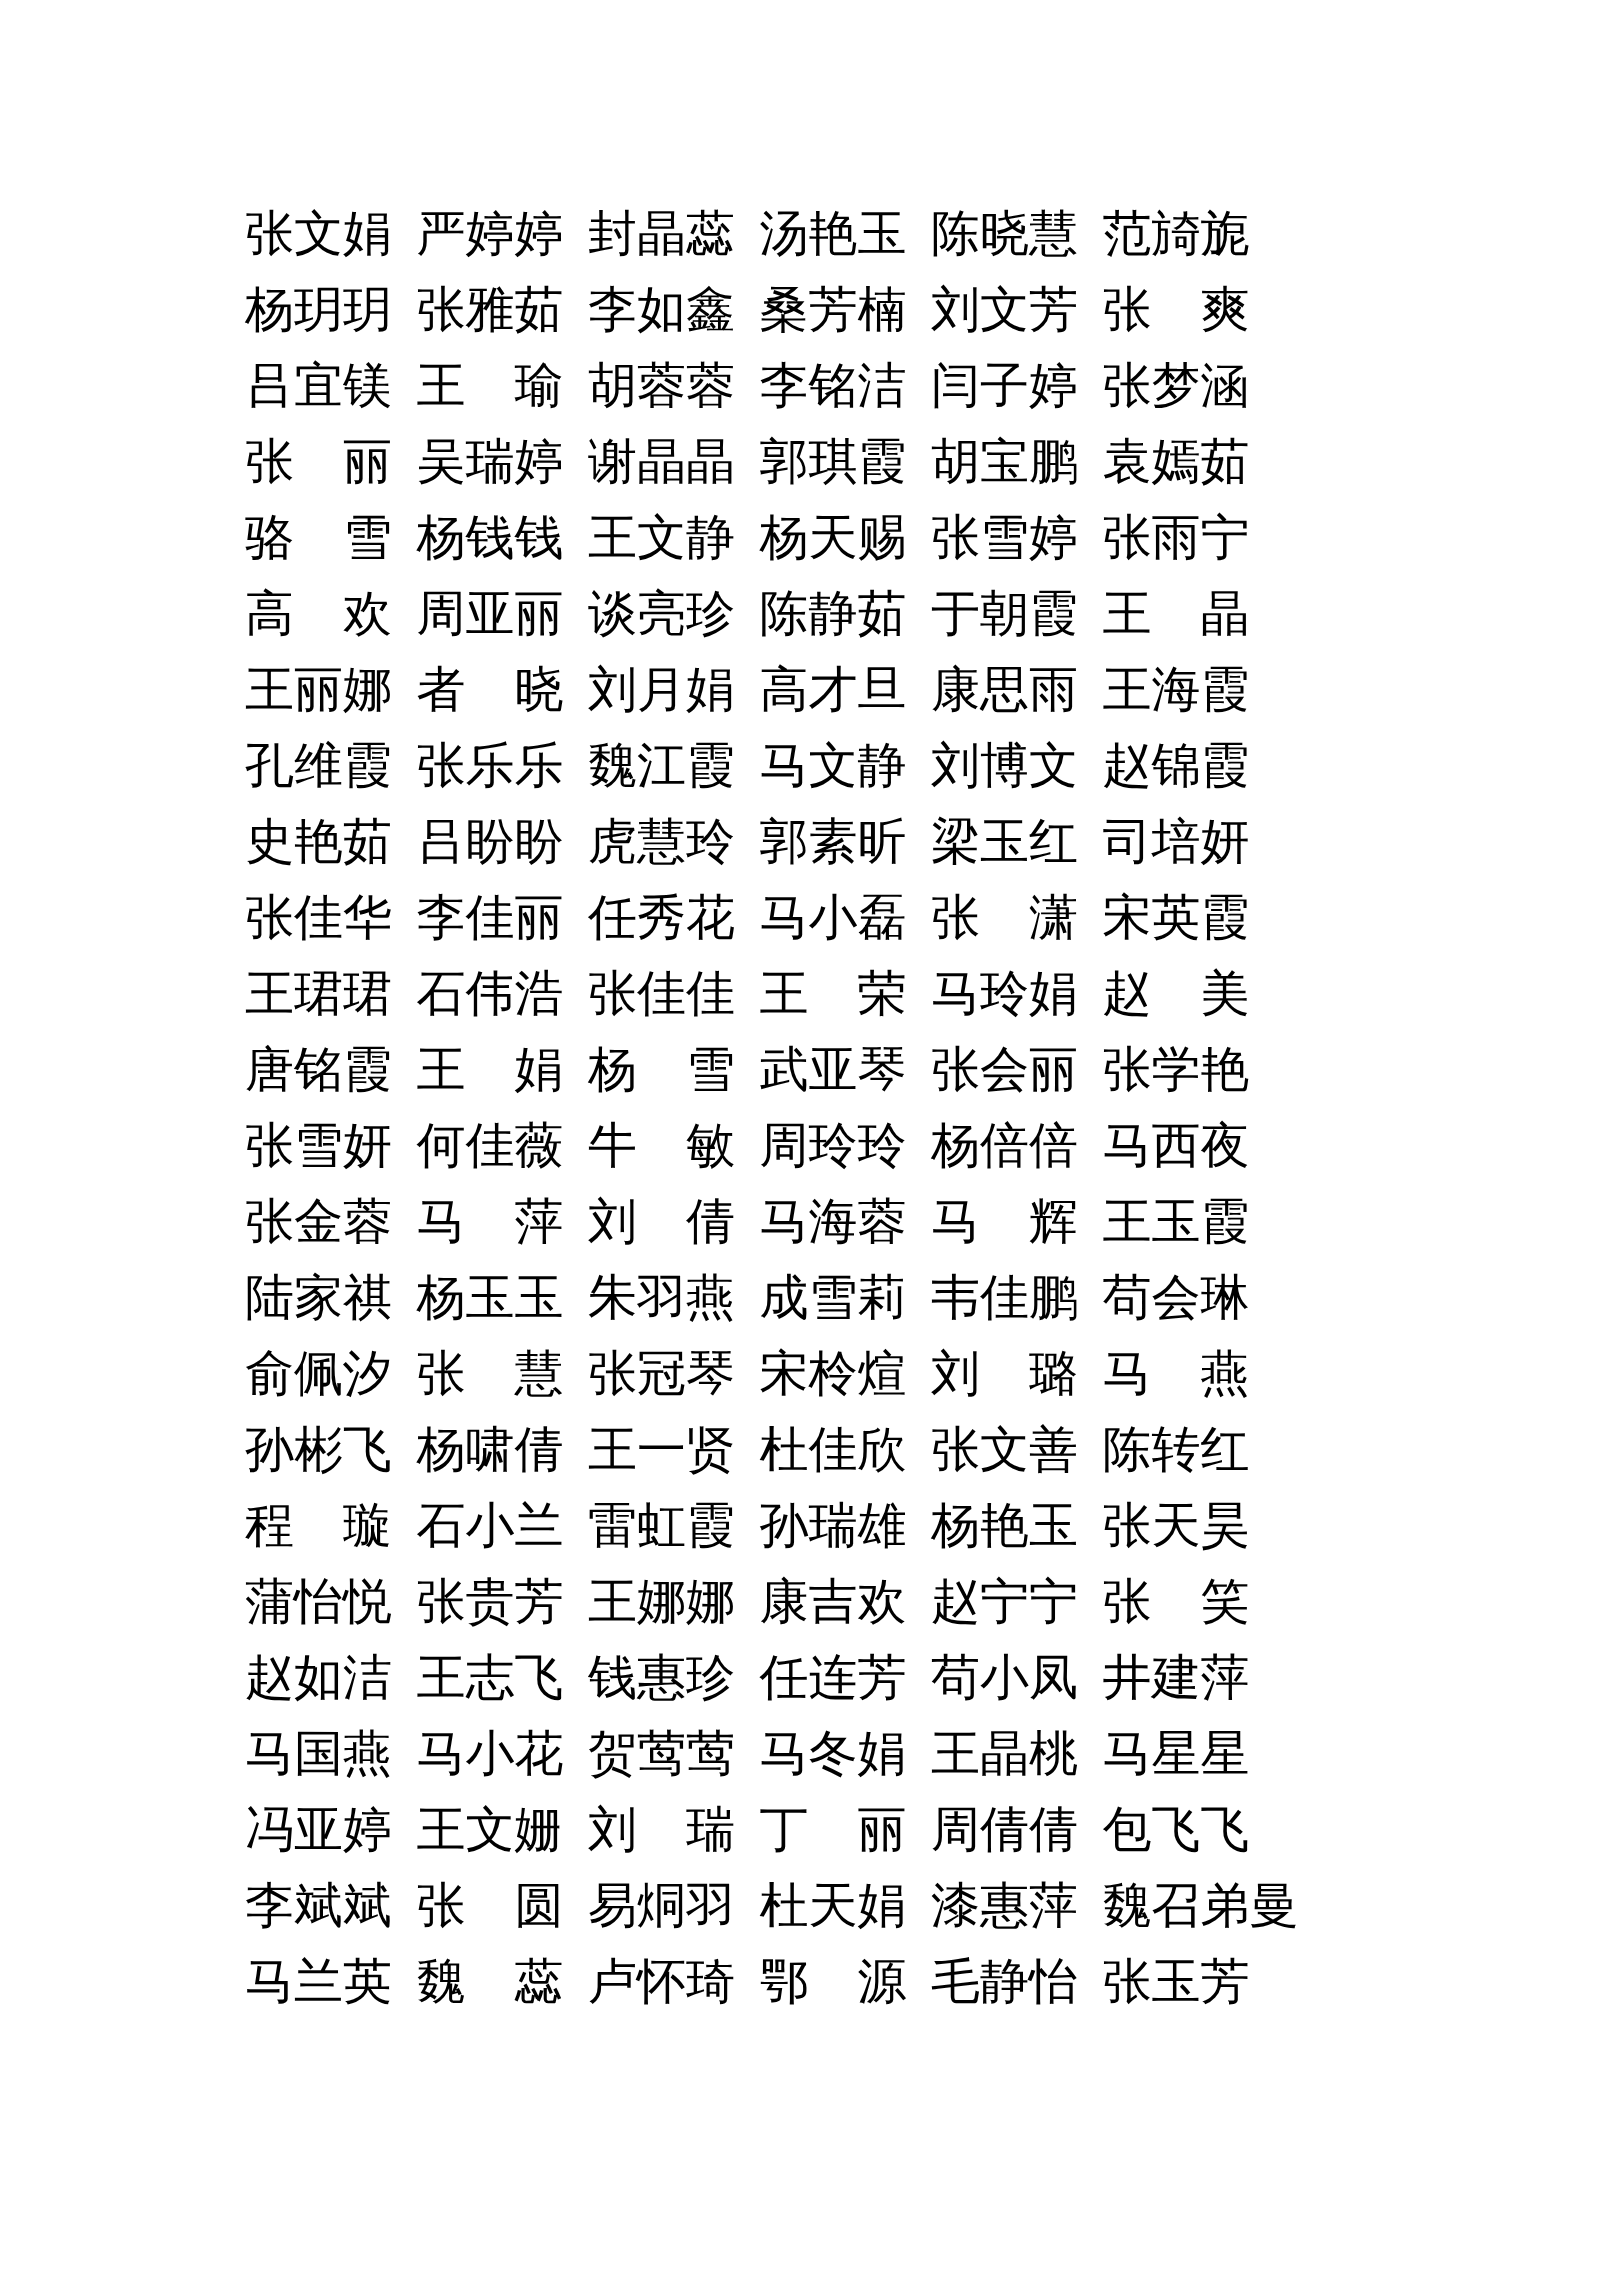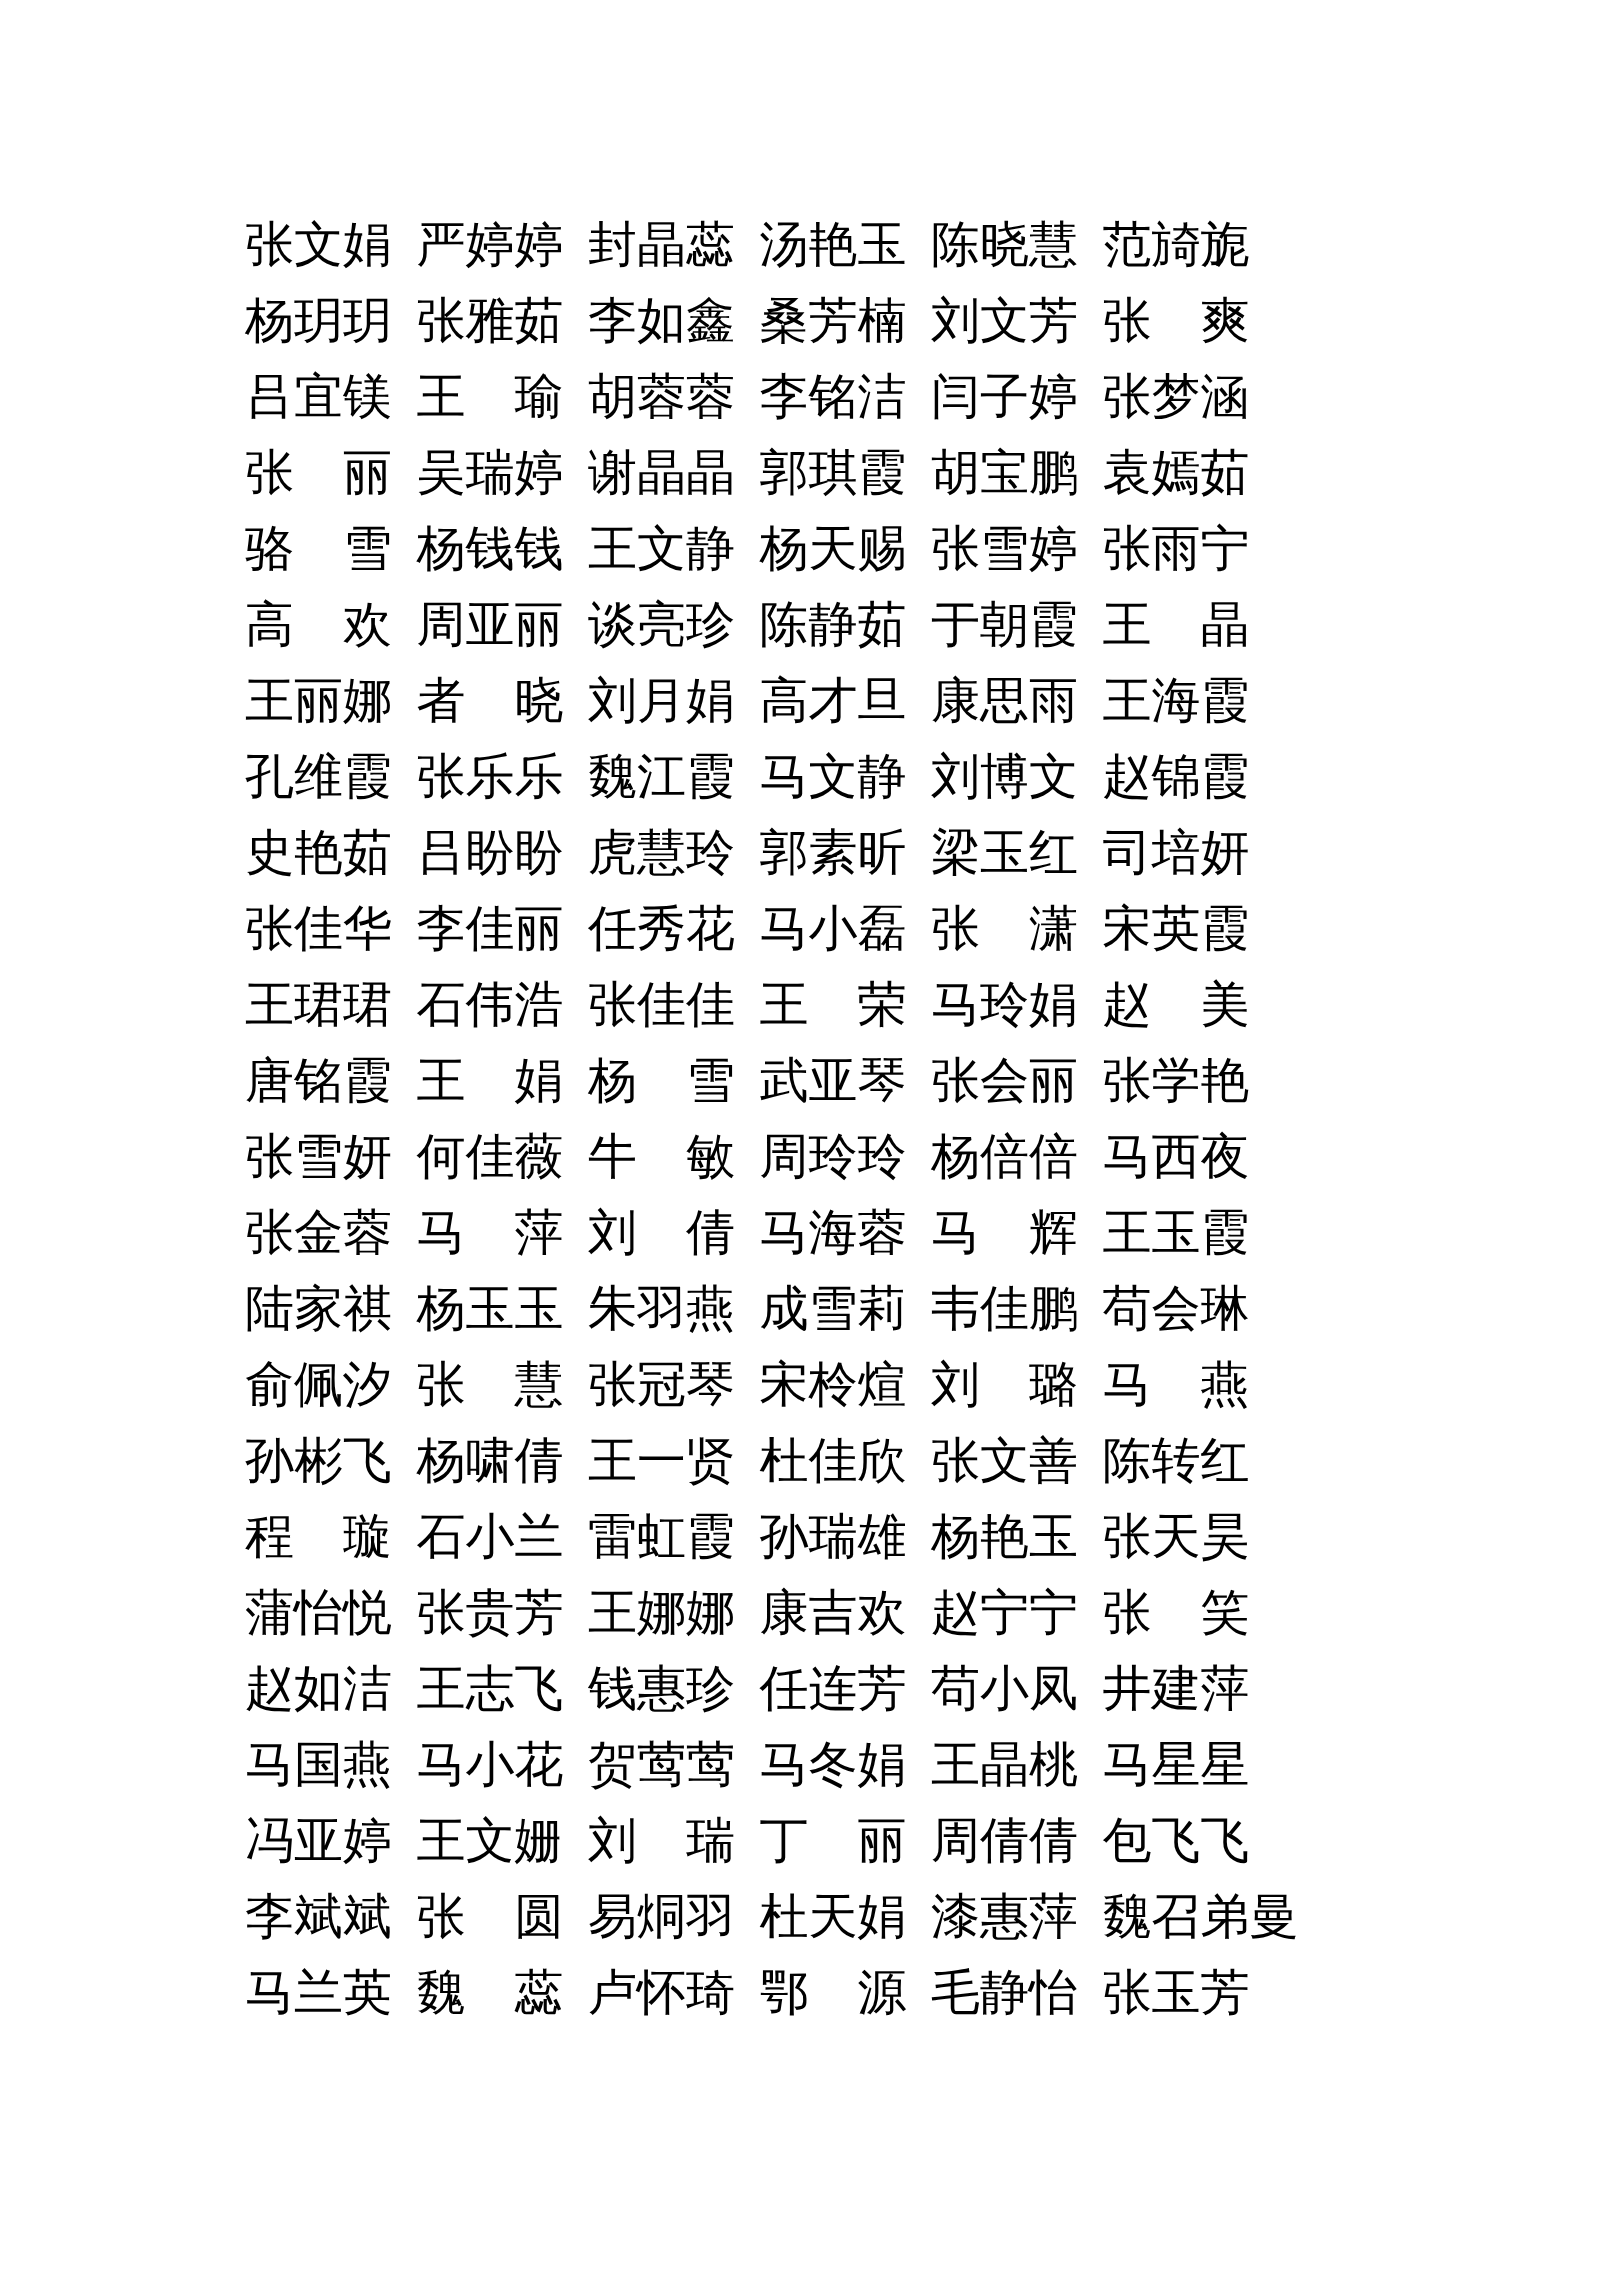--- a/index.html
+++ b/index.html
@@ -19,21 +19,21 @@
     position: absolute;
     left: 0;
     top: 0;
     width: 1623px;
     height: 2295px;
     background: #ffffff;
   }
   .name-grid {
     position: absolute;
     left: 245px;
-    top: 207px;
+    top: 196px;
     width: 1006px;
     display: grid;
     grid-template-columns: repeat(6, 147px);
     column-gap: 24.5px;
   }
   .name-cell {
     height: 76px;
     line-height: 76px;
     font-size: 49px;
     white-space: nowrap;

